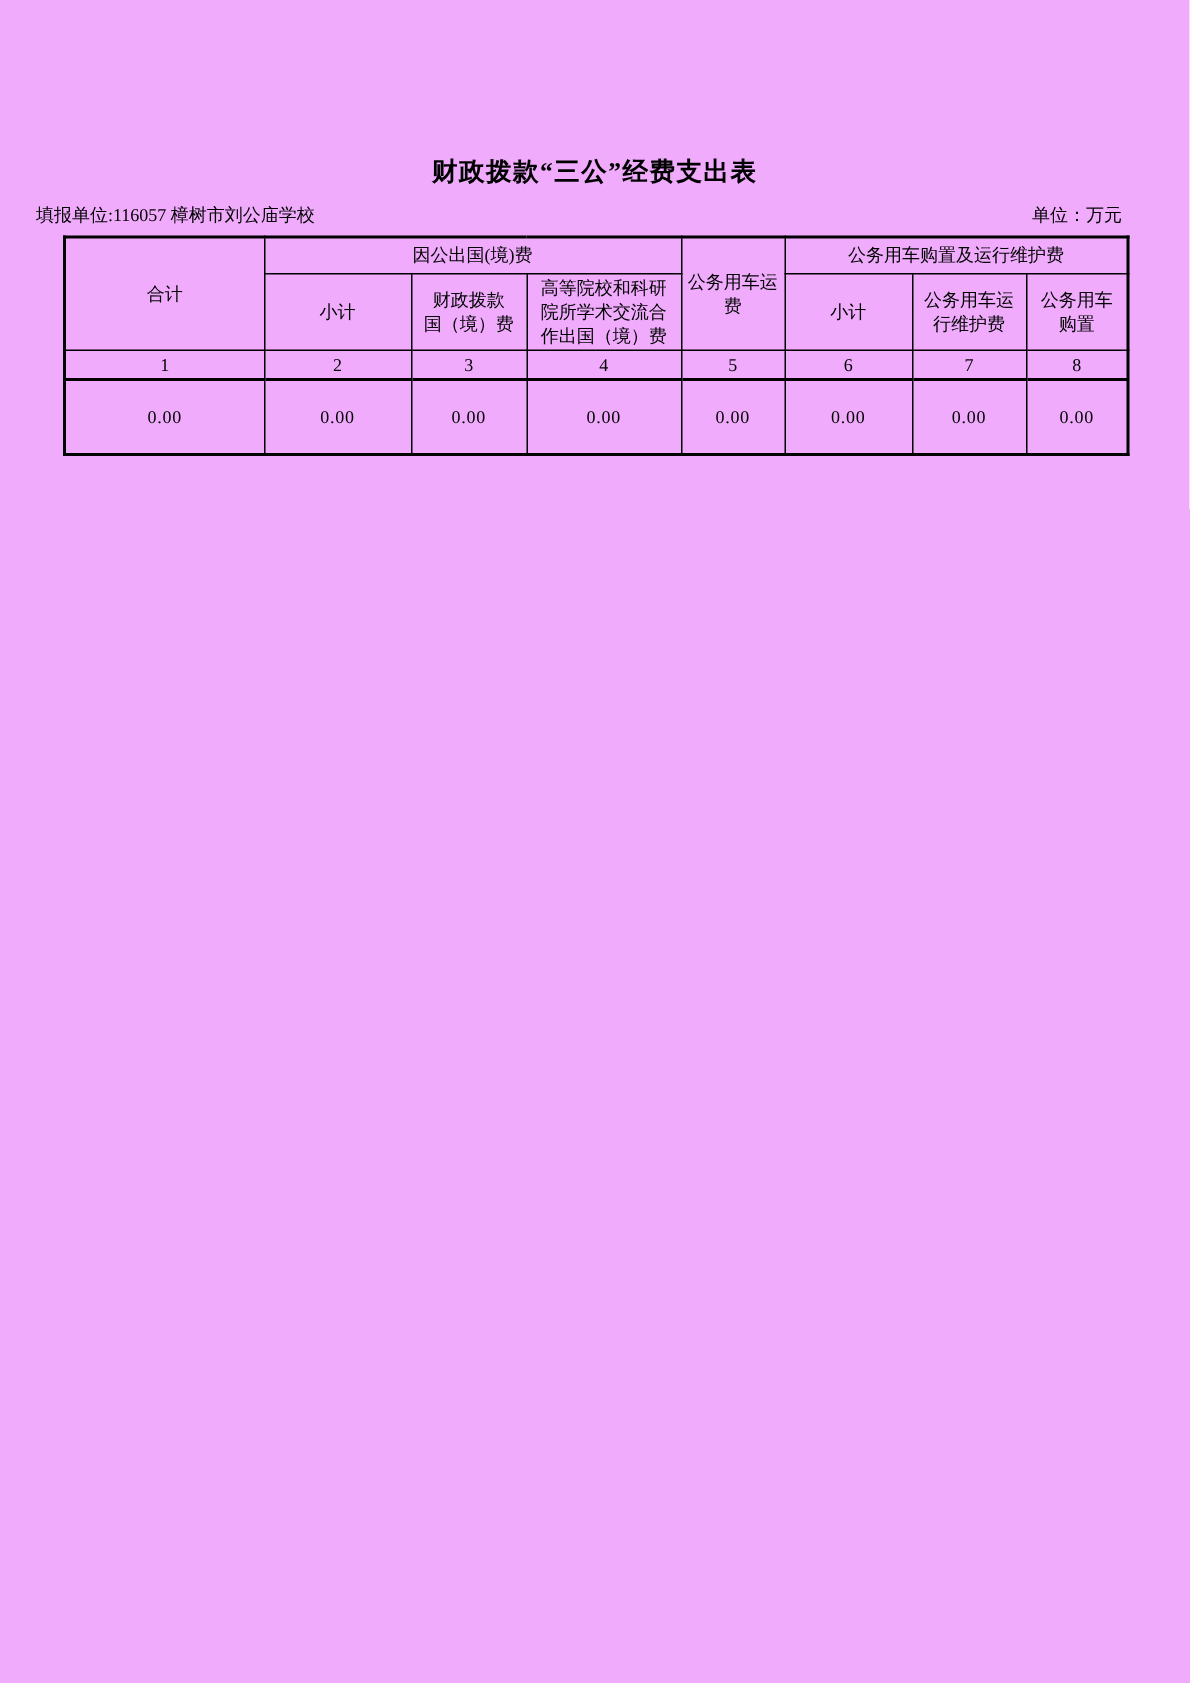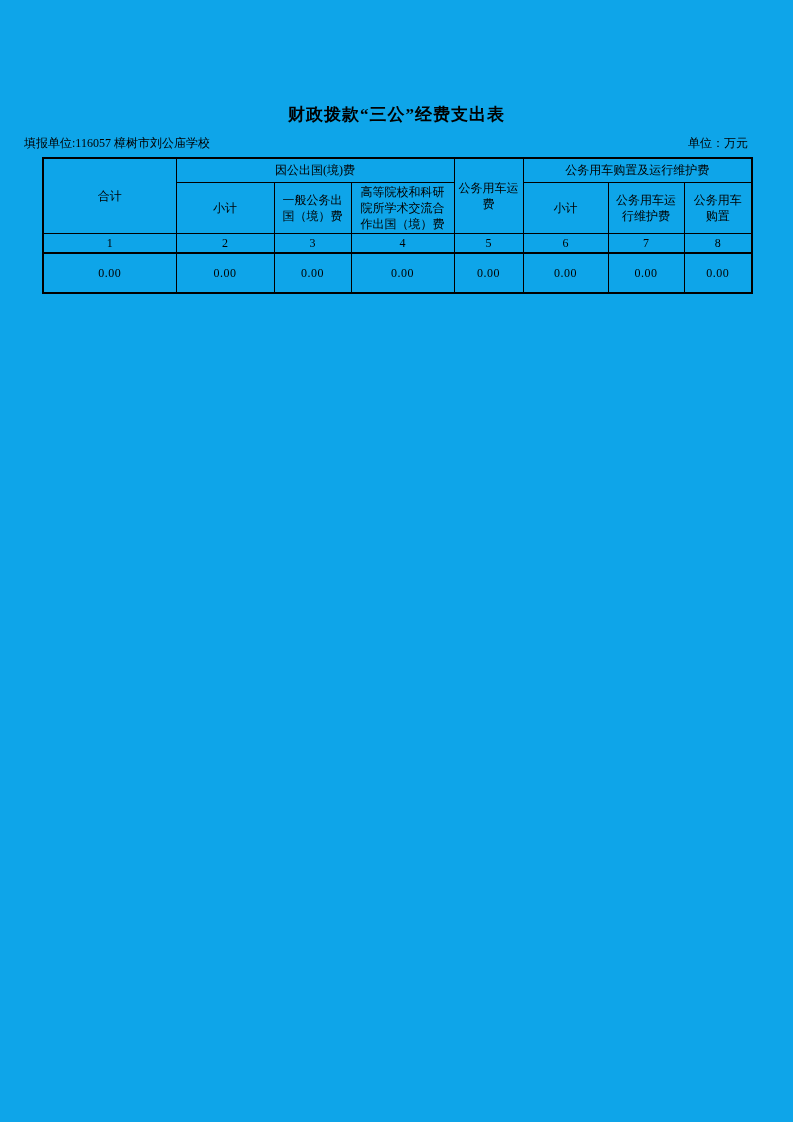--- a/index.html
+++ b/index.html
@@ -5,21 +5,21 @@
   * { margin: 0; padding: 0; box-sizing: border-box; }
   html, body { background: #ffffff; }
   body {
     font-family: "Liberation Serif", "DejaVu Serif", serif;
     color: #000000;
   }
   .page {
     position: relative;
     width: 793px;
     height: 1122px;
-    background: #0ea5e9;
+    background: #f0abfc;
     overflow: hidden;
   }
   .doc-title {
     margin-top: 103px;
     text-align: center;
     font-size: 17px;
     font-weight: bold;
     line-height: 24px;
     letter-spacing: 1px;
   }
@@ -44,21 +44,21 @@
     vertical-align: middle;
     font-size: 12px;
     line-height: 16px;
     white-space: pre-line;
     padding: 1px 2px;
     overflow: hidden;
   }
   tr.row-group td { height: 24px; }
   tr.row-sub td { height: 48px; }
   tr.row-nums td { height: 19px; border-bottom: 2px solid #000000; }
-  tr.row-values td { height: 40px; letter-spacing: 0.5px; }
+  tr.row-values td { height: 50px; letter-spacing: 0.5px; }
 </style>
 </head>
 <body>
 
 <div class="page">
 
   <div class="doc-title">财政拨款“三公”经费支出表</div>
 
   <div class="meta-row">
     <span>填报单位:116057 樟树市刘公庙学校</span>
@@ -79,21 +79,21 @@
     <tbody>
       <tr class="row-group">
         <td rowspan="2">合计</td>
         <td colspan="3">因公出国(境)费</td>
         <td rowspan="2">公务用车运
 费</td>
         <td colspan="3">公务用车购置及运行维护费</td>
       </tr>
       <tr class="row-sub">
         <td>小计</td>
-        <td>一般公务出
+        <td>财政拨款
 国（境）费</td>
         <td>高等院校和科研
 院所学术交流合
 作出国（境）费</td>
         <td>小计</td>
         <td>公务用车运
 行维护费</td>
         <td>公务用车
 购置</td>
       </tr>

